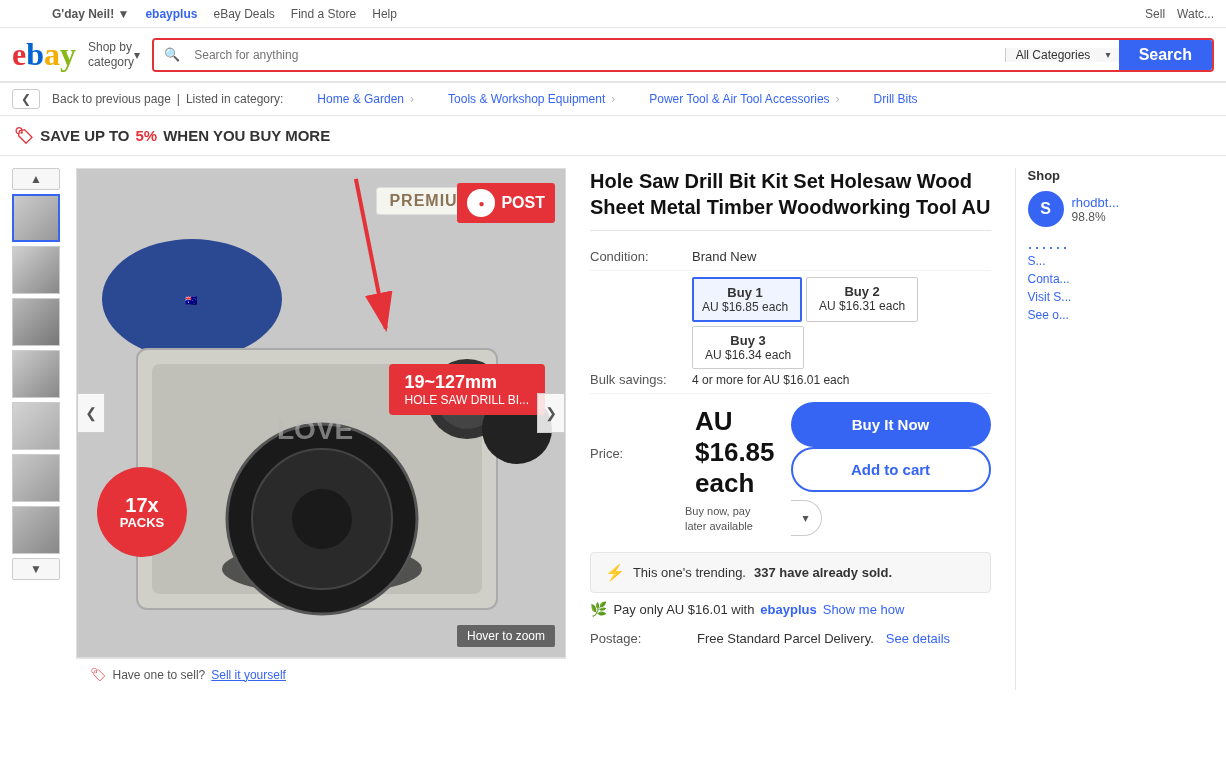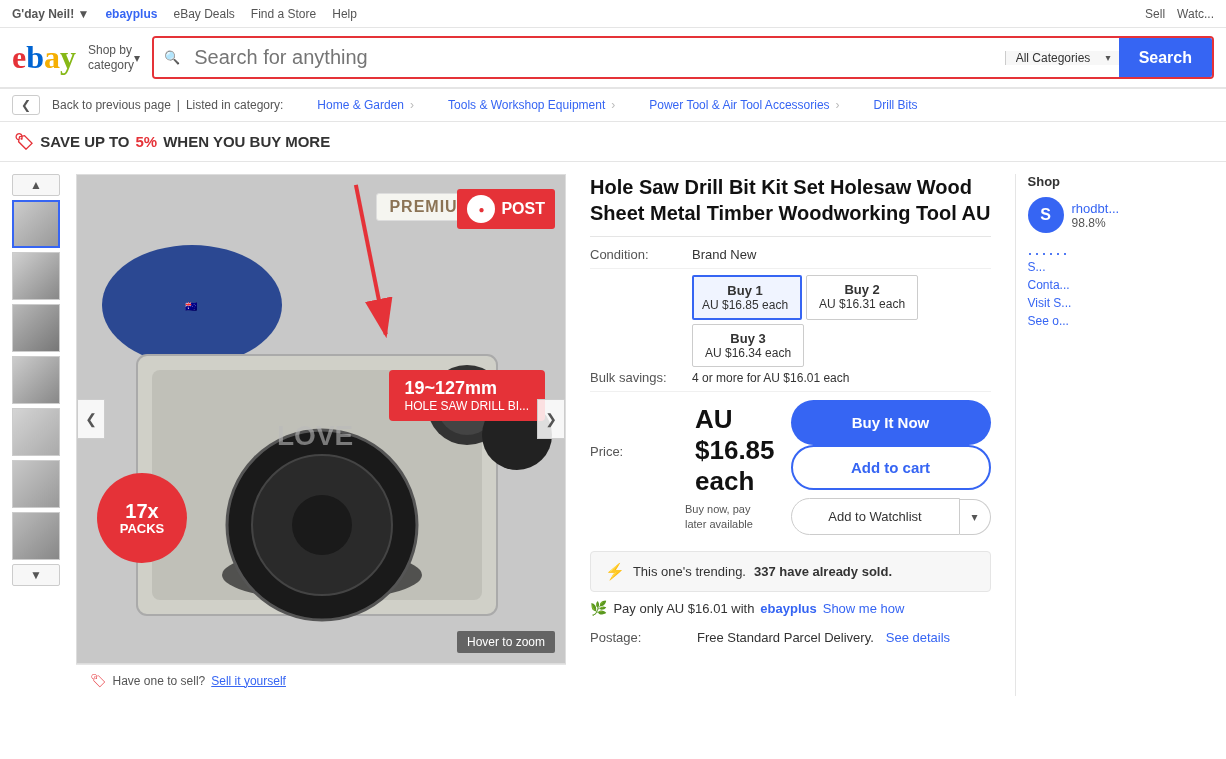--- a/index.html
+++ b/index.html
@@ -9,21 +9,21 @@
     .top-nav {
       background: #fff;
       border-bottom: 1px solid #e5e5e5;
       padding: 0 12px;
       display: flex;
       align-items: center;
       height: 28px;
       font-size: 12px;
       color: #555;
     }
-    .top-nav-left { display: flex; align-items: center; gap: 16px; }
+    .top-nav-left { display: flex; align-items: center; gap: 16px; margin-left: 40px; }
     .top-nav-right { margin-left: auto; display: flex; gap: 12px; }
     .greeting { font-weight: bold; font-size: 12px; }
     .ebayplus-badge { color: #3665f3; font-weight: bold; font-size: 12px; }
     .top-nav a { color: #555; text-decoration: none; font-size: 12px; }
 
     
     .main-nav {
       background: #fff;
       border-bottom: 2px solid #e5e5e5;
       padding: 8px 12px;
@@ -52,21 +52,21 @@
       padding: 0 10px;
       background: #fff;
       display: flex;
       align-items: center;
       color: #aaa;
     }
     .search-input {
       flex: 1;
       border: none;
       outline: none;
-      font-size: 20px;
+      font-size: 12px;
       padding: 8px 4px;
       color: #555;
     }
     .category-select {
       border: none;
       border-left: 1px solid #ccc;
       background: #f7f7f7;
       padding: 0 28px 0 10px;
       font-size: 12px;
       cursor: pointer;
@@ -317,21 +317,21 @@
     
     .product-details {
       flex: 1;
       padding: 0 8px;
     }
     .product-title {
       font-size: 20px;
       font-weight: bold;
       color: #111;
       line-height: 1.3;
-      margin-bottom: 2px;
+      margin-bottom: 10px;
       border-bottom: 1px solid #e5e5e5;
       padding-bottom: 10px;
     }
     .detail-row {
       display: flex;
       align-items: flex-end;
       padding: 6px 0;
       border-bottom: 1px solid #f0f0f0;
       gap: 7px;
     }
@@ -712,21 +712,20 @@
           <span class="price-amount">AU $16.85 each</span>
         </div>
         <div style="padding-left:95px;">
           <span class="buy-now-paylater">Buy now, pay later available</span>
         </div>
       </div>
       <div class="action-section">
         <button class="buy-now-btn">Buy It Now</button>
         <button class="add-to-cart-btn">Add to cart</button>
         <div class="watchlist-row">
-          <button class="watchlist-btn">Add to Watchlist</button>
           <button class="watchlist-expand">▾</button>
         </div>
       </div>
     </div>
 
     <div class="trending-bar">
       <span class="lightning-icon">⚡</span>
       <span>This one's trending.</span>
       <strong>337 have already sold.</strong>
     </div>

